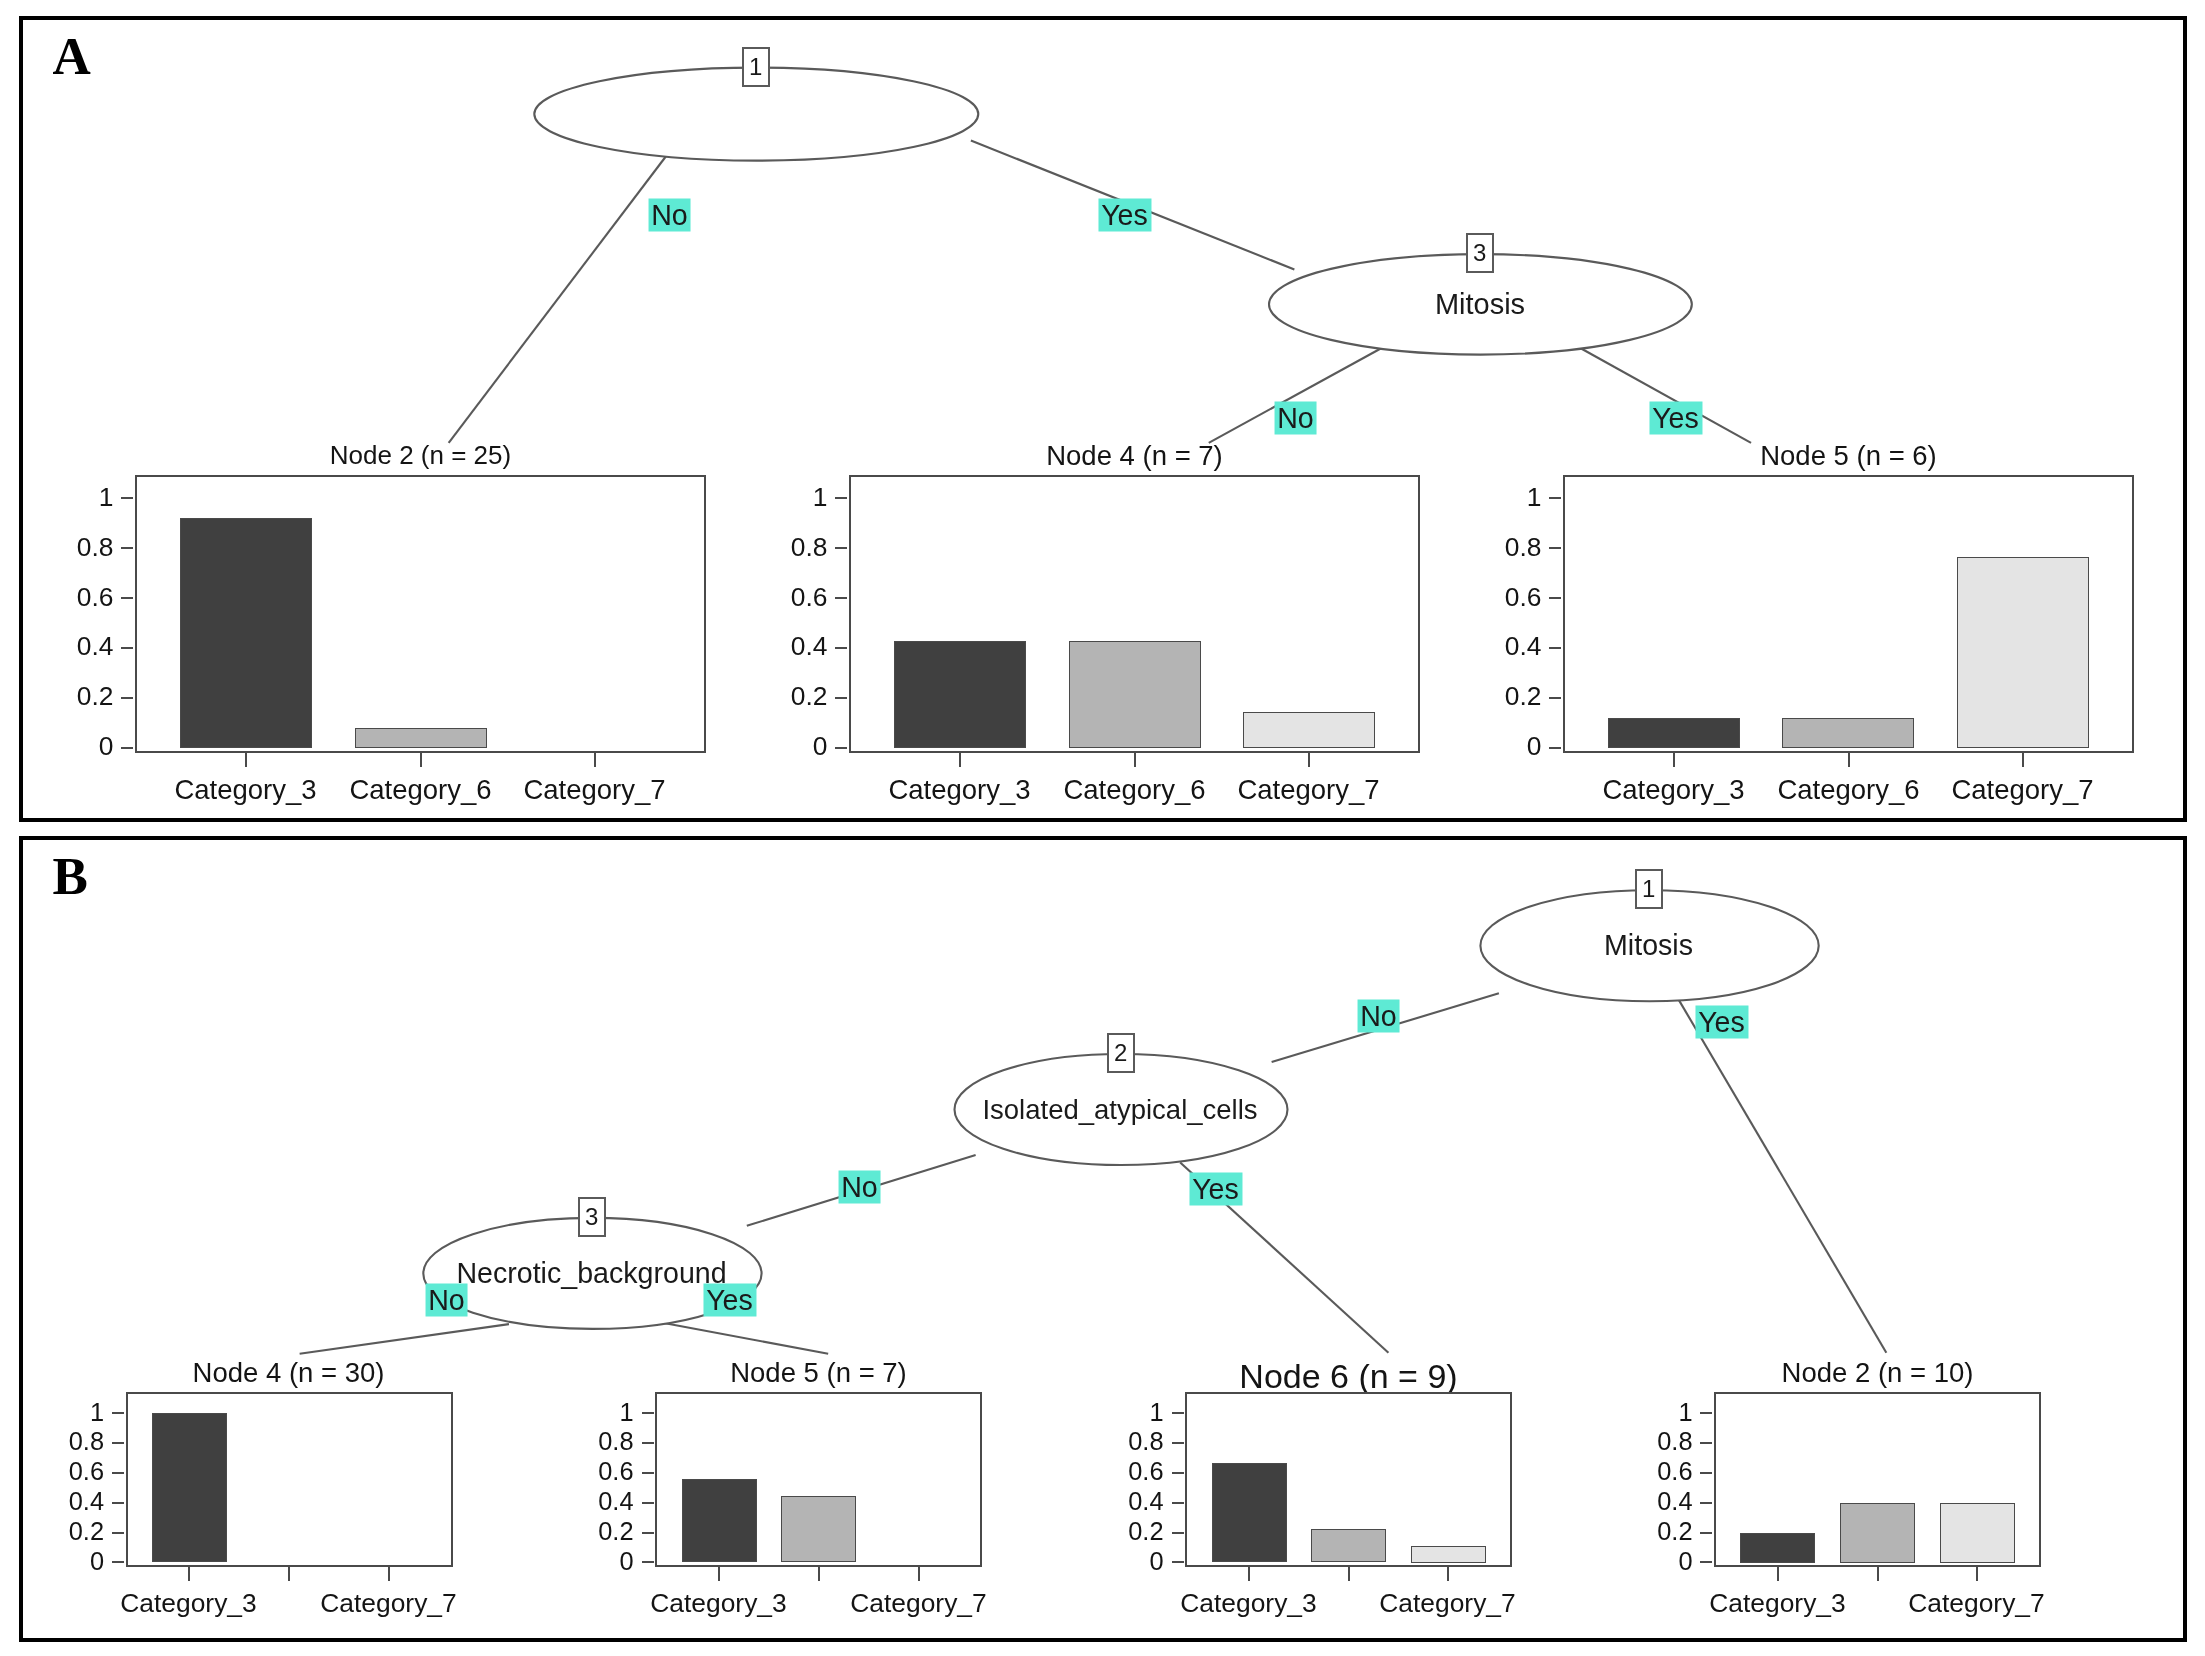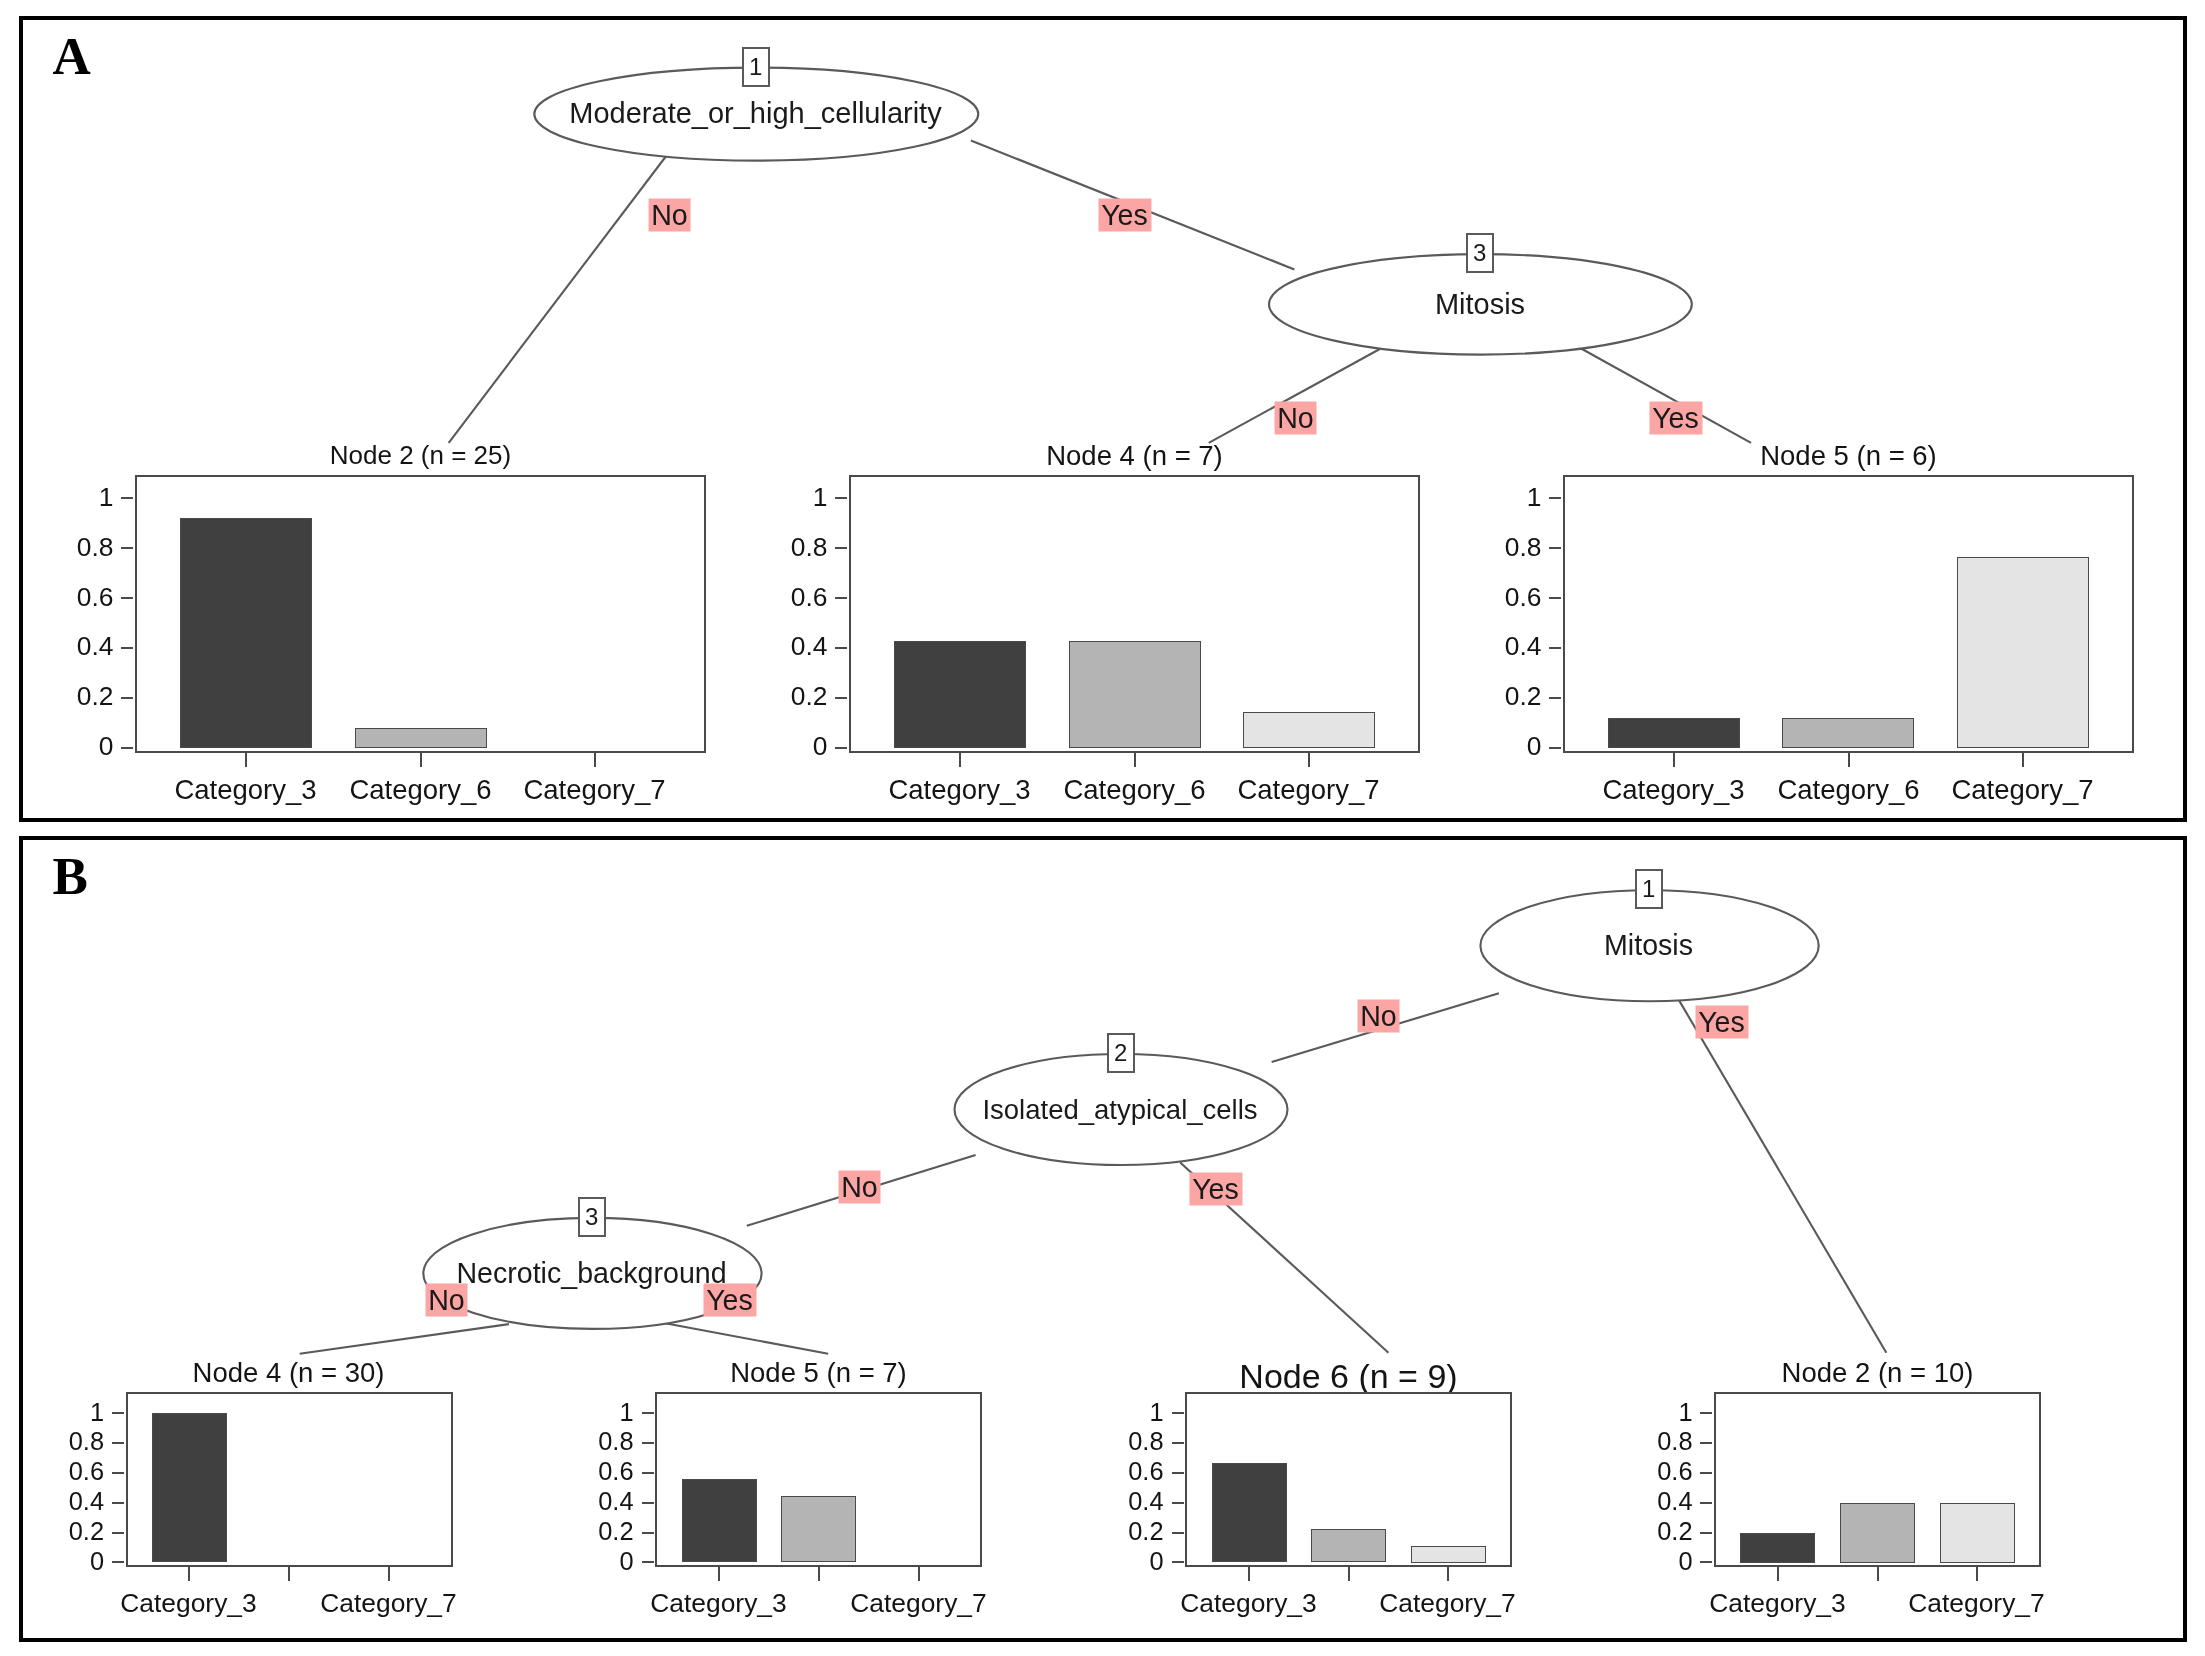--- a/index.html
+++ b/index.html
@@ -12,21 +12,21 @@
     position:absolute;font-family:"Liberation Serif",serif;font-weight:bold;
     font-size:53px;line-height:1;color:#000000;
   }
   .tree-svg{position:absolute;left:0;top:0;pointer-events:none;}
   .node-label{position:absolute;text-align:center;white-space:nowrap;color:#1a1a1a;}
   .node-id{
     position:absolute;background:#ffffff;border:2.1px solid #5a5a5a;box-sizing:border-box;
     display:flex;align-items:center;justify-content:center;color:#1a1a1a;
   }
   .edge-label{
-    position:absolute;transform:translate(-50%,-50%);background:#fca5a5;
+    position:absolute;transform:translate(-50%,-50%);background:#5eead4;
     padding:0 3.2px;color:#1a1a1a;white-space:nowrap;
   }
   .chart-title{position:absolute;transform:translateX(-50%);white-space:nowrap;color:#141414;}
   .chart-box{position:absolute;border:2.1px solid #4a4a4a;background:#ffffff;box-sizing:border-box;}
   .bar{position:absolute;box-sizing:border-box;border:1.6px solid #4a4a4a;}
   .ytick{position:absolute;background:#4a4a4a;}
   .ylab{position:absolute;text-align:right;color:#141414;}
   .xtick{position:absolute;background:#4a4a4a;}
   .xlab{position:absolute;transform:translateX(-50%);white-space:nowrap;color:#141414;}
 </style>
@@ -37,21 +37,20 @@
     <section class="panel" style="left: 18.5px; top: 16.4px; width: 2168px; height: 806px;">
       <div class="panel-label" style="left: 30px; top: 9.5px; font-size: 53px;">A</div>
       <svg class="tree-svg" width="2159" height="796" viewBox="0 0 4082 1506">
         <line x1="1218" y1="254" x2="804" y2="800" stroke="#5a5a5a" stroke-width="4"></line>
         <line x1="1792" y1="228" x2="2404" y2="472" stroke="#5a5a5a" stroke-width="4"></line>
         <line x1="2570" y1="620" x2="2242" y2="800" stroke="#5a5a5a" stroke-width="4"></line>
         <line x1="2944" y1="620" x2="3268" y2="800" stroke="#5a5a5a" stroke-width="4"></line>
         <ellipse cx="1386" cy="178" rx="420" ry="88" fill="#ffffff" stroke="#5a5a5a" stroke-width="4"></ellipse>
         <ellipse cx="2756" cy="538" rx="400" ry="95" fill="#ffffff" stroke="#5a5a5a" stroke-width="4"></ellipse>
       </svg>
-      <div class="node-label" style="left: 511px; top: 77px; width: 444px; font-size: 29px;">Moderate_or_high_cellularity</div>
       <div class="node-id" style="left: 719px; top: 26.4px; width: 28.6px; height: 40px; font-size: 24px;">1</div>
       <div class="node-label" style="left: 1246px; top: 268px; width: 423px; font-size: 29px;">Mitosis</div>
       <div class="node-id" style="left: 1443px; top: 213px; width: 28.6px; height: 40px; font-size: 24px;">3</div>
       <span class="edge-label" style="left: 647px; top: 195px; font-size: 28.6px;">No</span>
       <span class="edge-label" style="left: 1102px; top: 195px; font-size: 28.6px;">Yes</span>
       <span class="edge-label" style="left: 1273px; top: 398px; font-size: 28.6px;">No</span>
       <span class="edge-label" style="left: 1653px; top: 398px; font-size: 28.6px;">Yes</span>
       <div class="chart-title" style="left: 398px; top: 420px; font-size: 26px;">Node 2 (n = 25)</div>
       <div class="chart-box" style="left: 112px; top: 455px; width: 571px; height: 278px;"></div>
       <div class="ytick" style="left: 98px; top: 477px; width: 12.7px; height: 2.1px;"></div>

